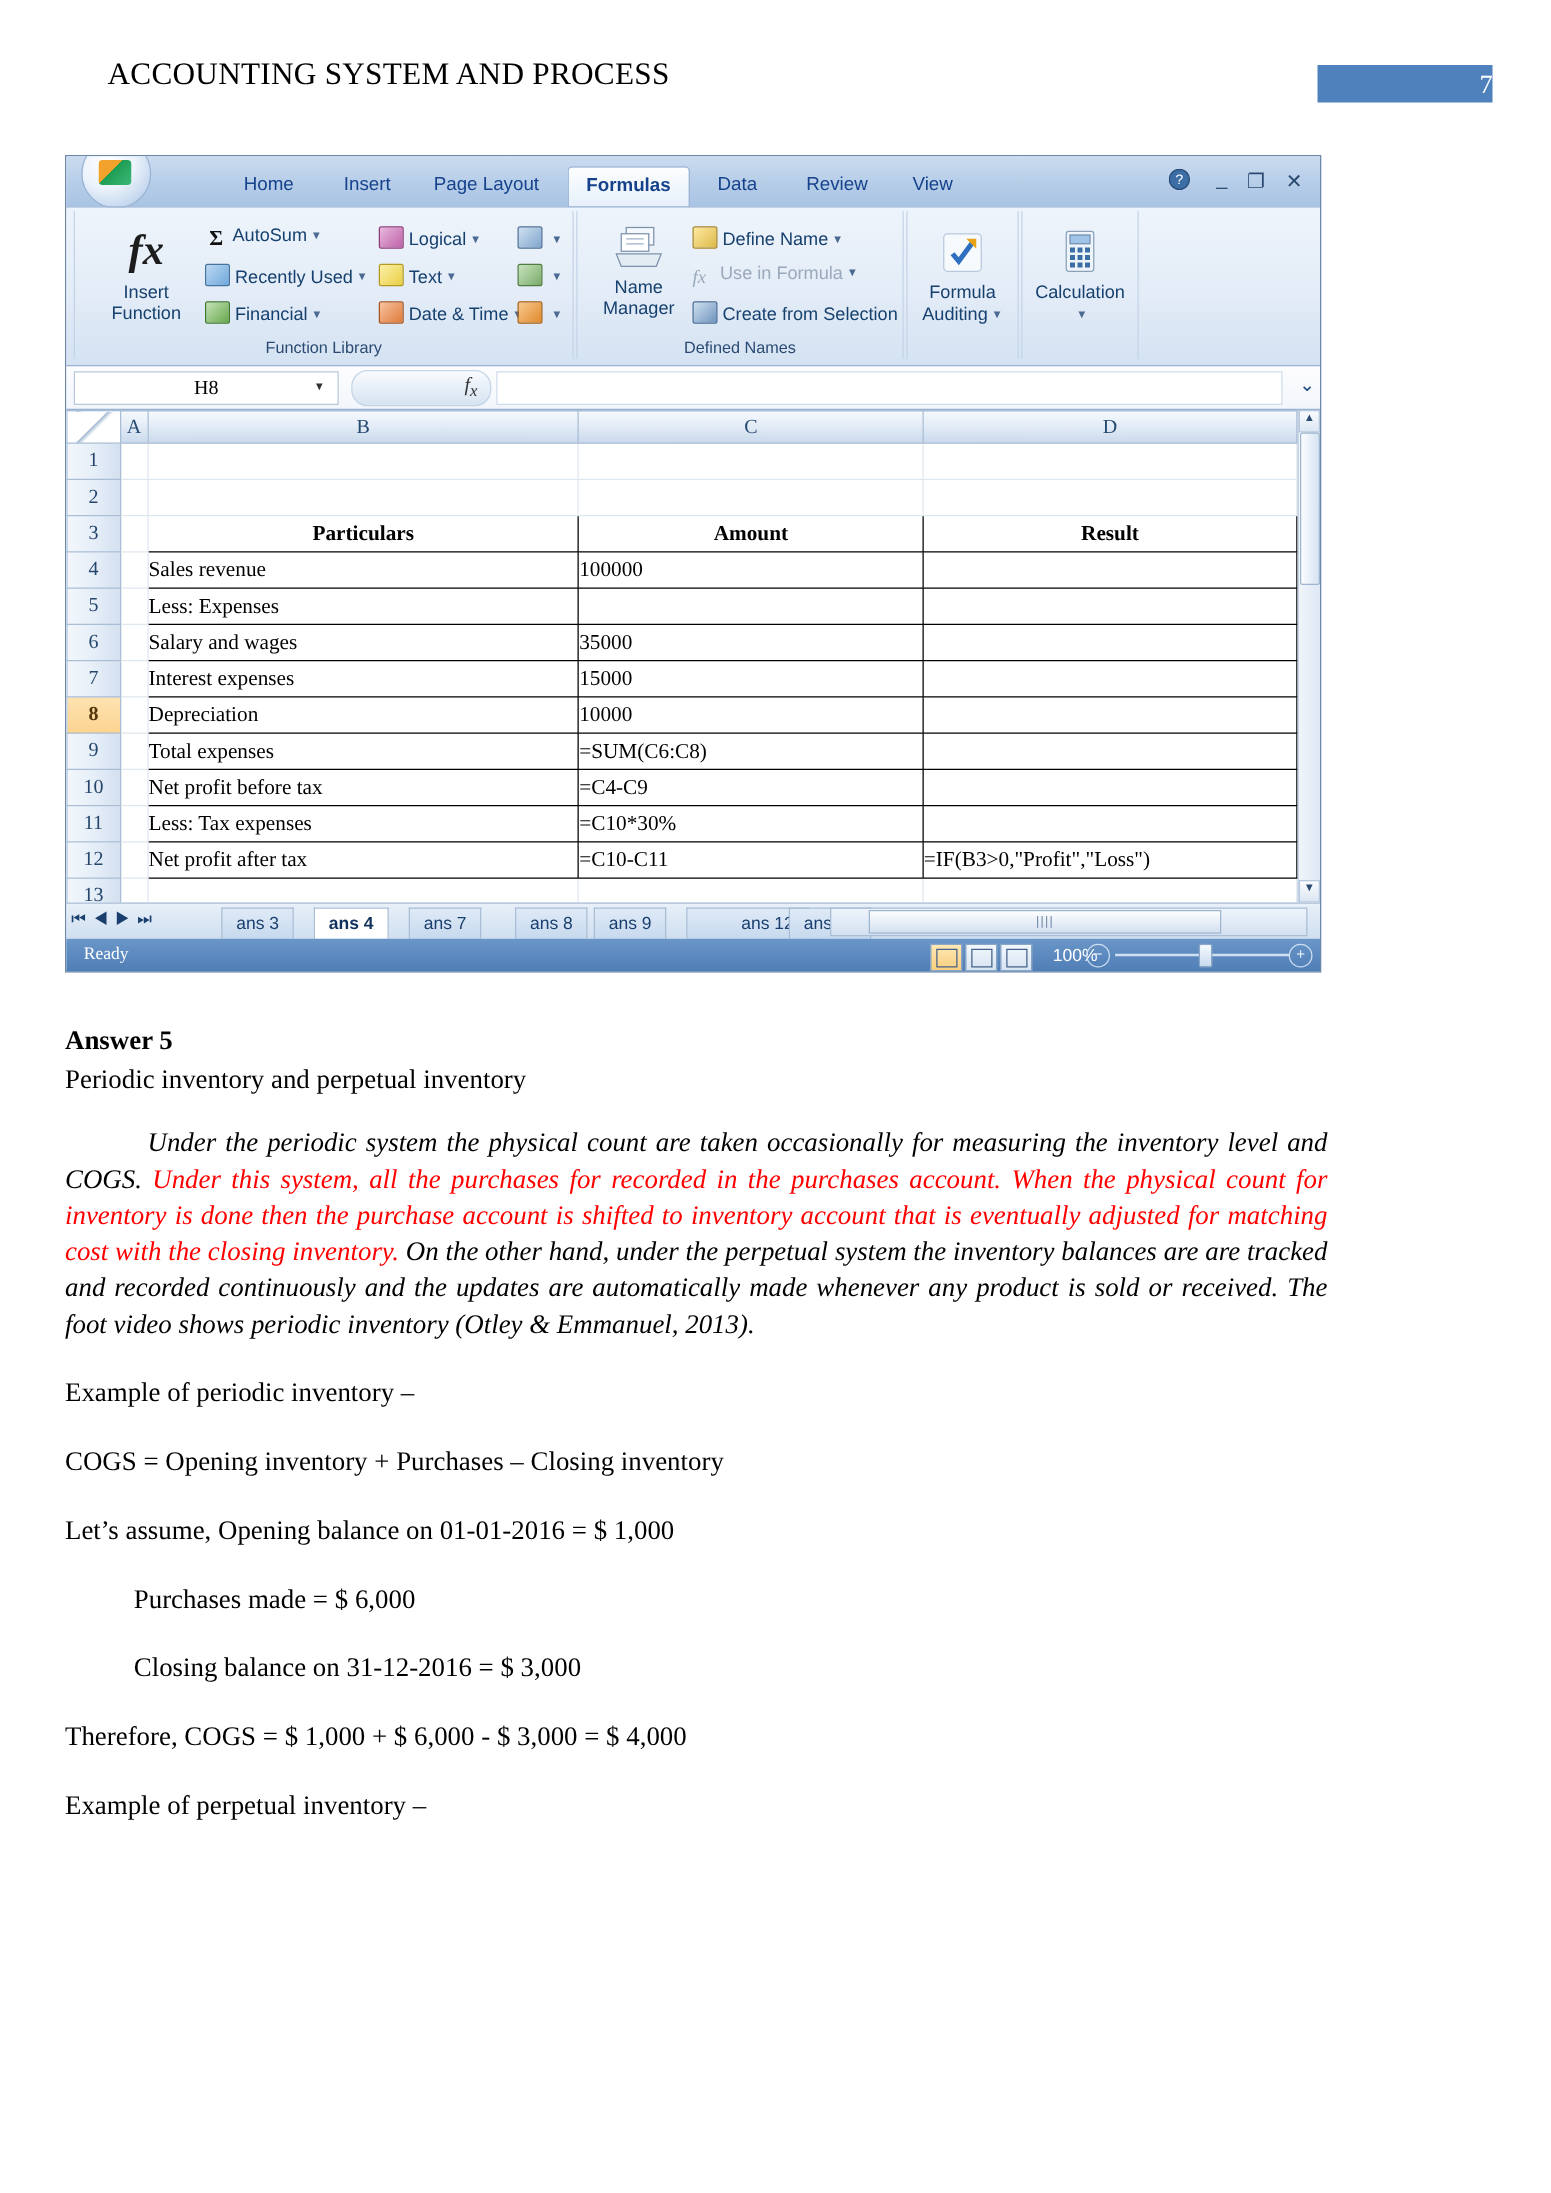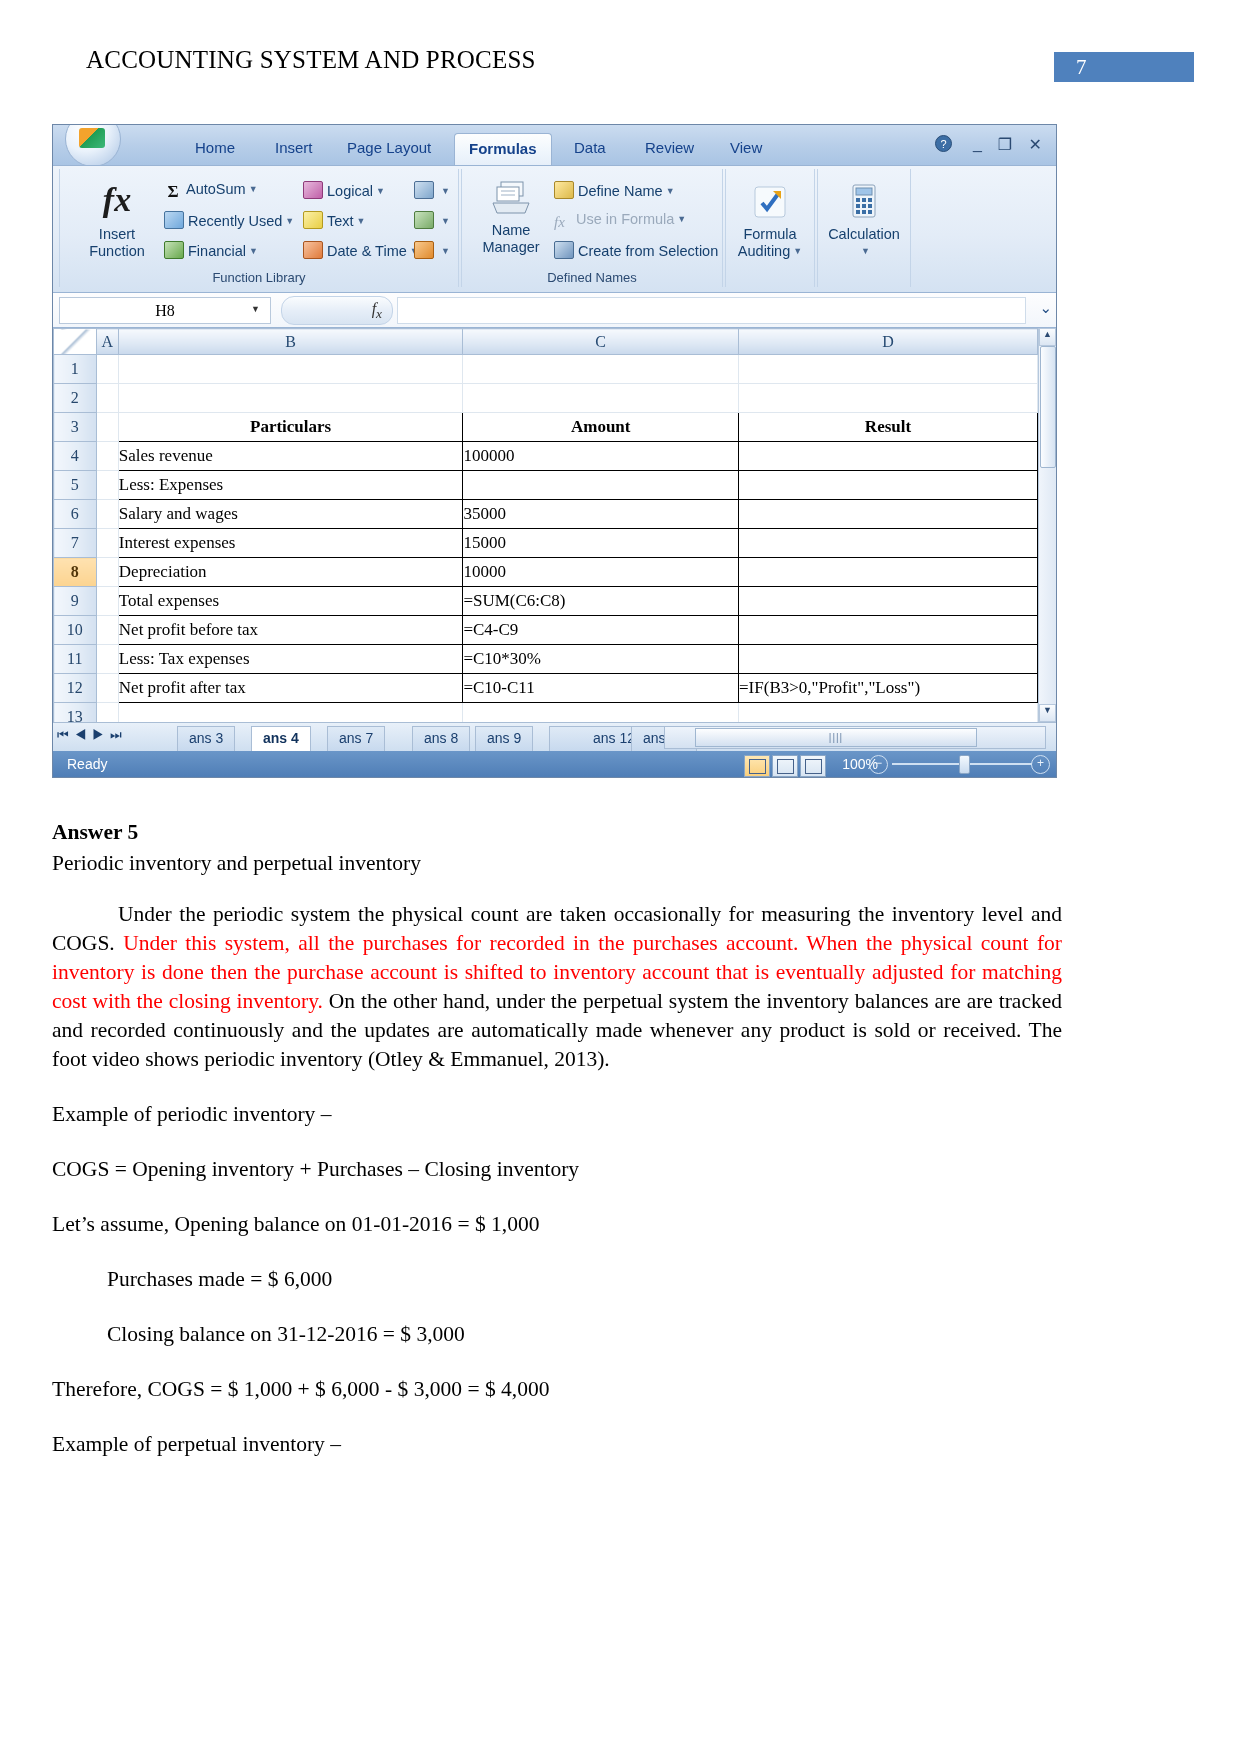--- a/index.html
+++ b/index.html
@@ -14,20 +14,21 @@
     font-family: "Liberation Serif", serif;
     color: #000;
     overflow: hidden;
   }
 
   
   .page-header {
     position: absolute;
     top: 46px; left: 0; right: 0;
     height: 44px;
+    text-align: right;
   }
   .doc-title {
     position: absolute;
     left: 86px; top: 0;
     font-family: "Liberation Serif", serif;
     font-size: 25px;
     letter-spacing: .2px;
     color: #000;
     white-space: nowrap;
   }
@@ -344,21 +345,21 @@
     position: relative;
     height: 28px;
     background: linear-gradient(to bottom,#6a96c8 0%, #4d7cb5 100%);
     color: #fff;
   }
   .status-text {
     position: absolute;
     left: 14px; top: 5px;
     font-size: 14px;
     color: #ffffff;
-    font-family: Liberation Sans, sans-serif;
+    font-family: Liberation Serif, serif;
   }
   .view-btns {
     position: absolute;
     right: 230px; top: 4px;
     display: flex;
     gap: 2px;
   }
   .vbtn {
     width: 24px; height: 20px;
     background: linear-gradient(to bottom,#f2f7fc,#d7e4f2);
@@ -414,21 +415,21 @@
     font-size: 21.5px;
     line-height: 1.35;
     color: #000;
   }
   .ans-head { font-weight: bold; font-size: 21.5px; }
   .sub-line { margin-top: 2px; }
   .para {
     margin-top: 22px;
     text-align: justify;
   }
-  .para.indent { text-indent: 66px; }
+  .para.indent { text-indent: 66px; font-style: italic; }
   .red { color: #ff0000; }
   .line { margin-top: 26px; }
   .line.ind1 { margin-left: 55px; }
 </style>
 </head>
 <body>
 
 <div class="page-header">
   <div class="doc-title">ACCOUNTING SYSTEM AND PROCESS</div>
   <div class="page-number-box">

